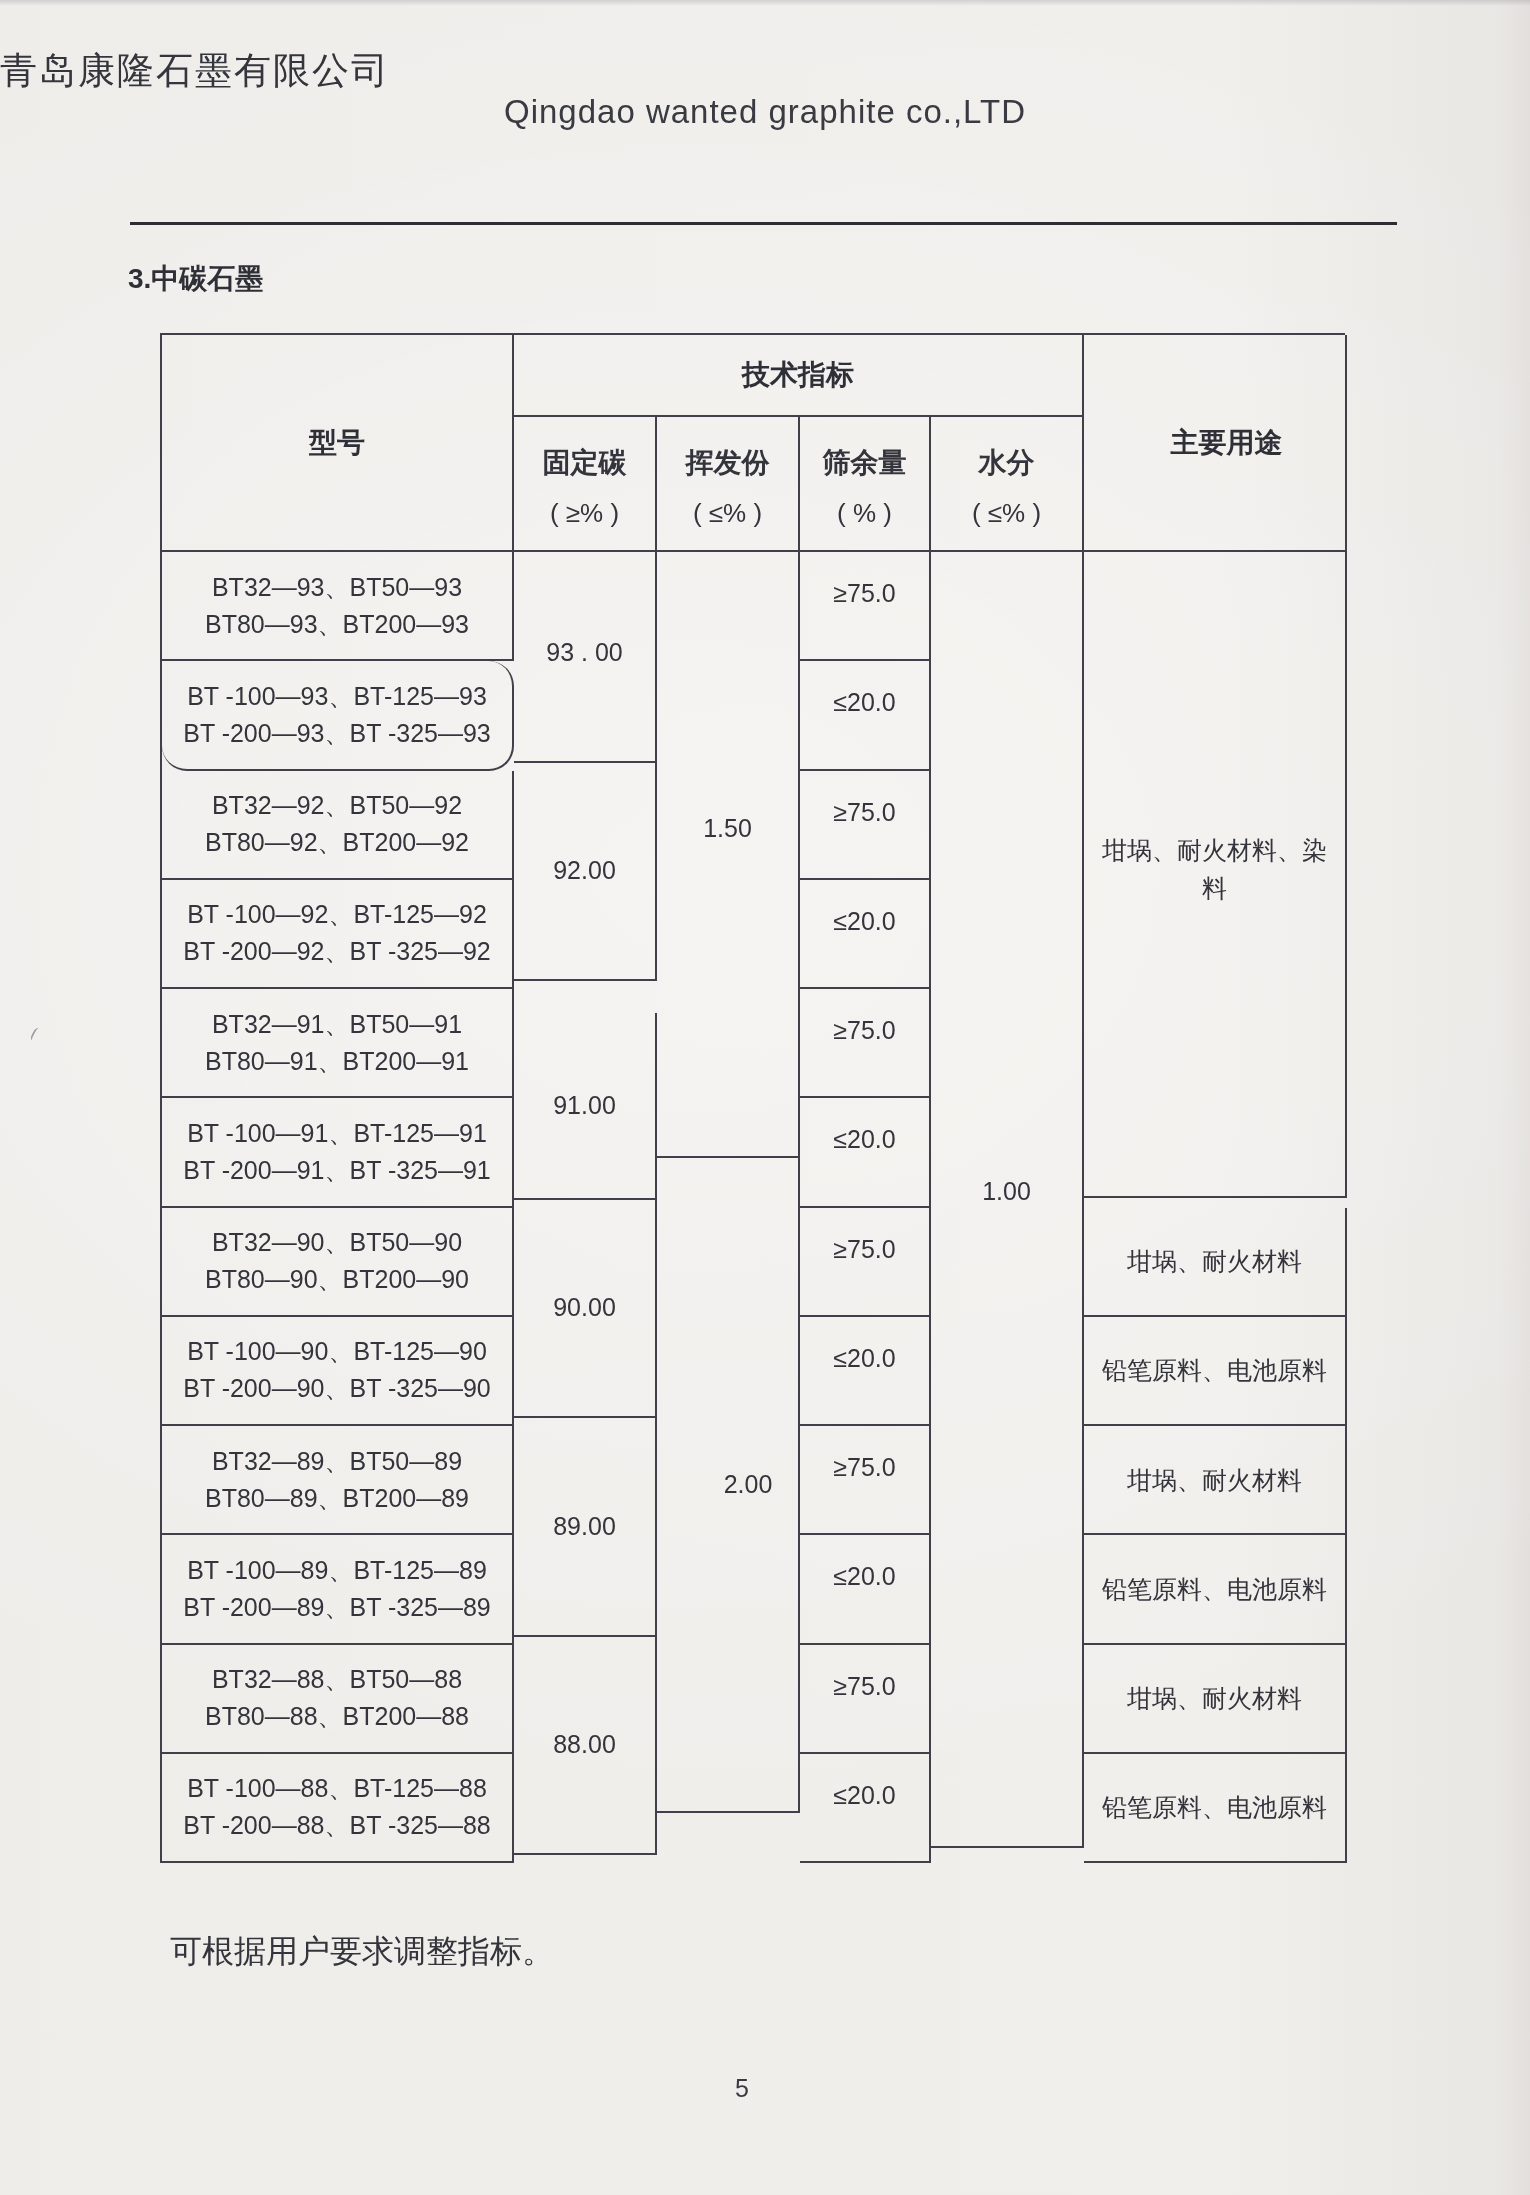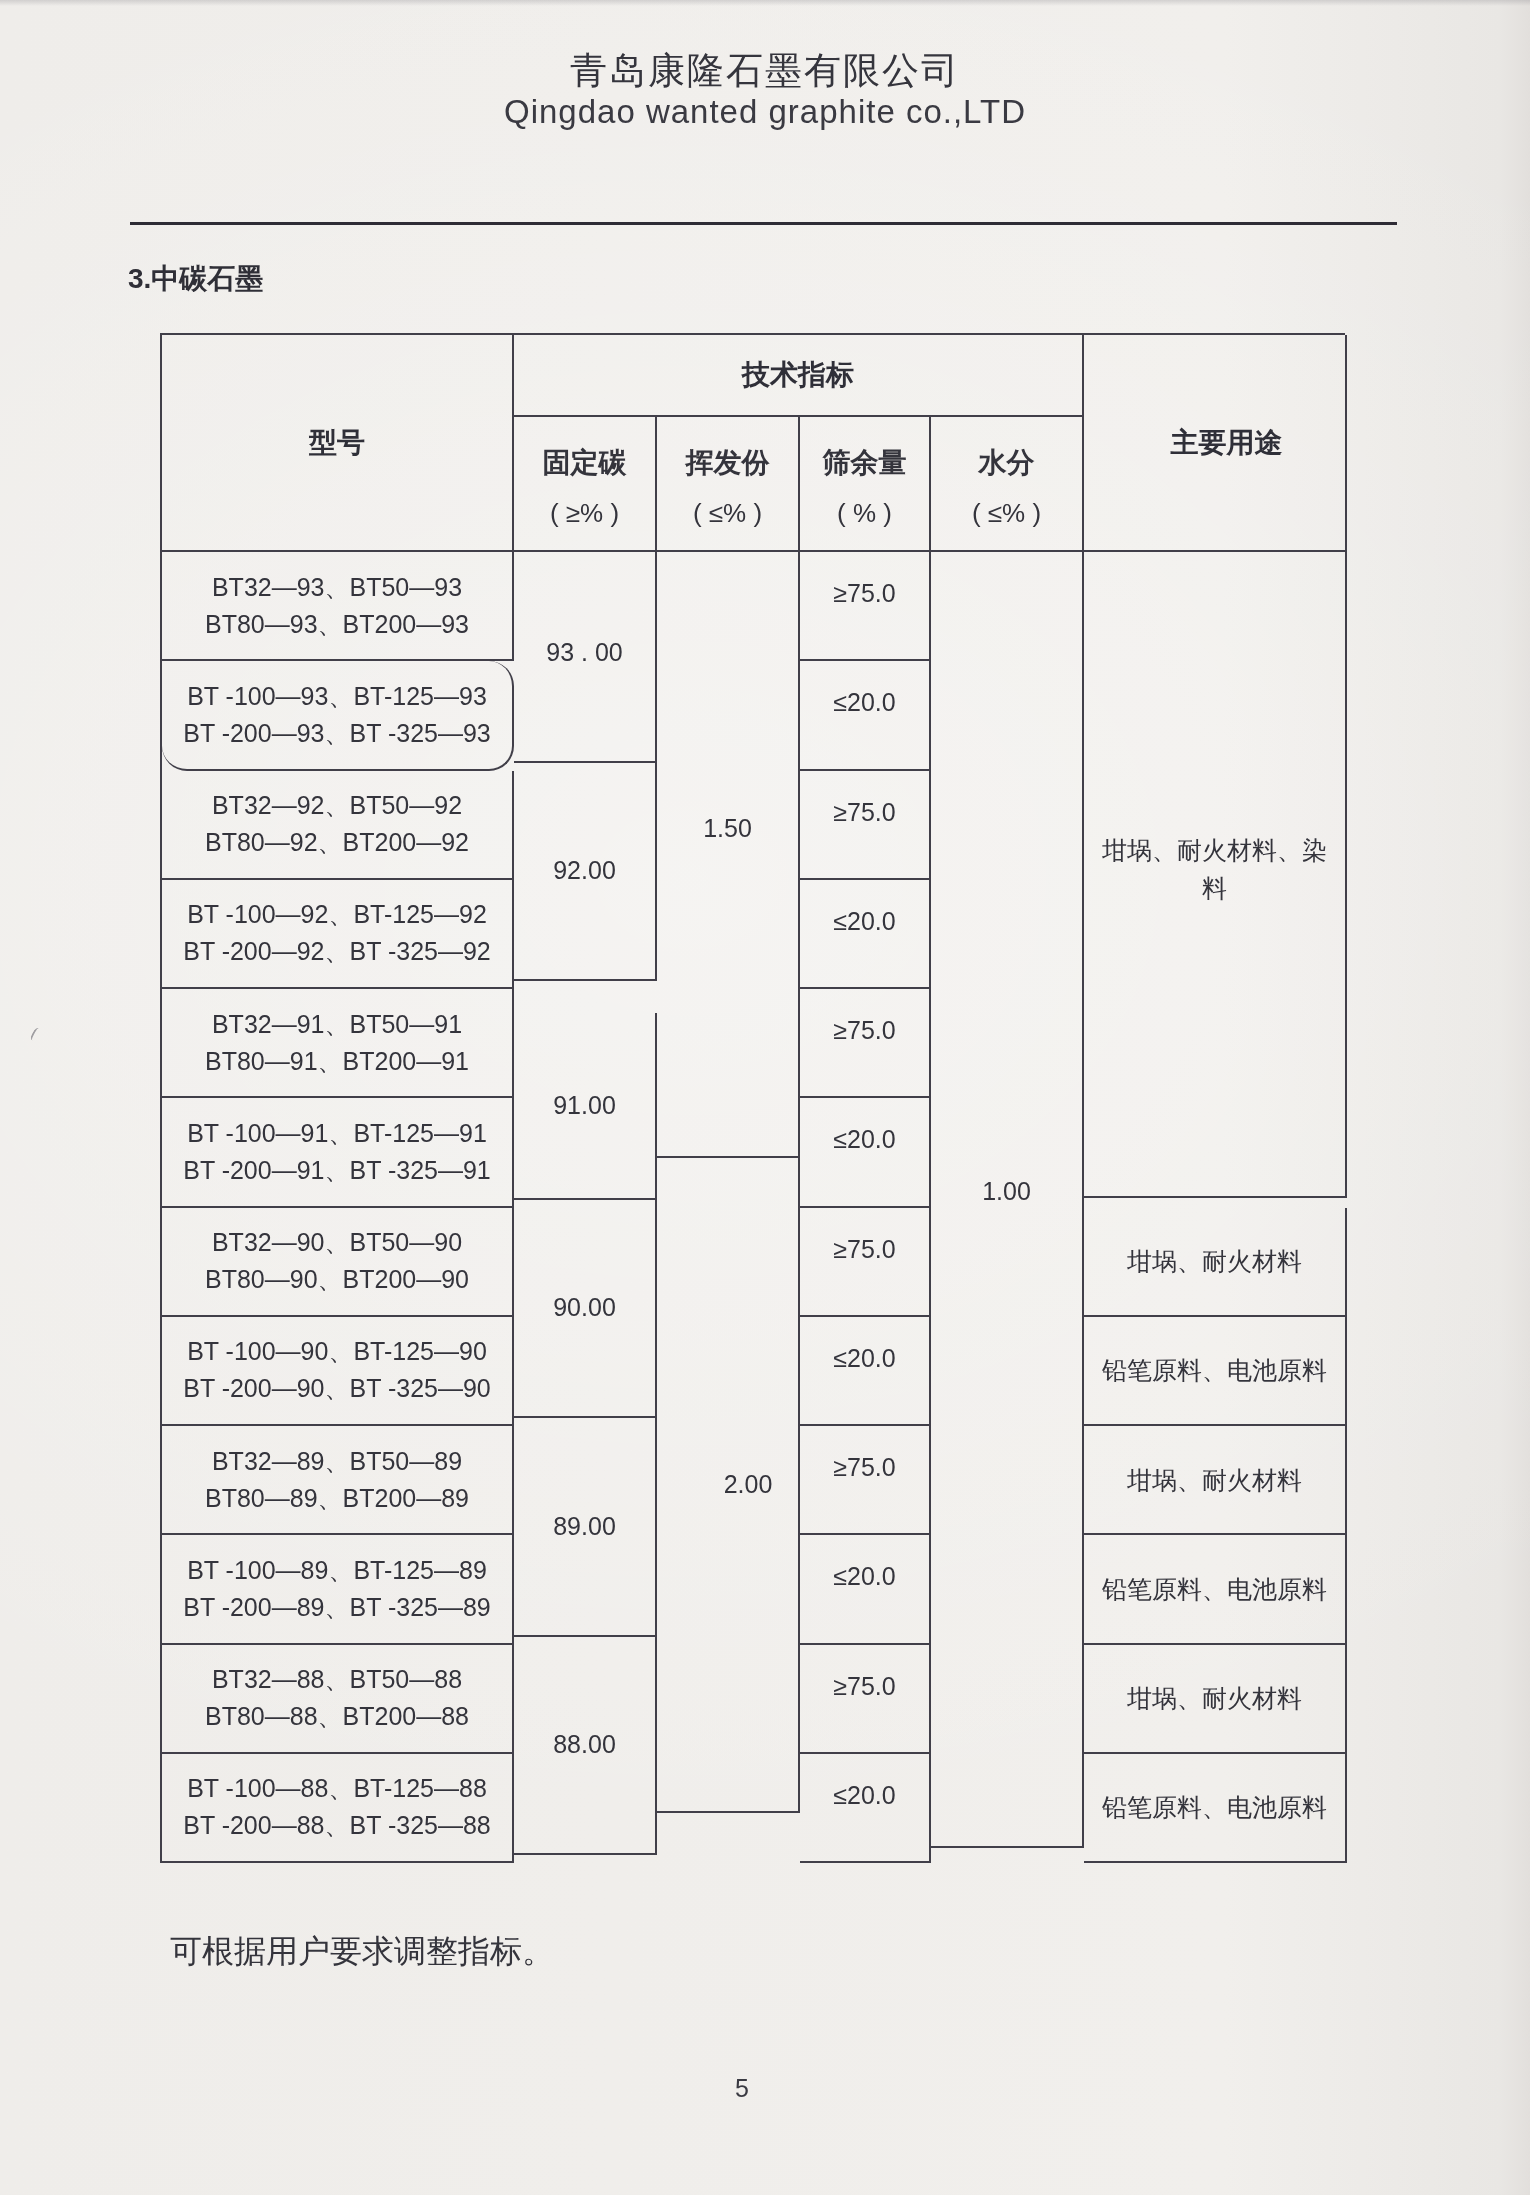--- a/index.html
+++ b/index.html
@@ -7,21 +7,21 @@
     width:1530px;height:2195px;position:relative;overflow:hidden;
     background:
       radial-gradient(ellipse 1800px 1400px at 45% 40%, rgba(255,255,255,.35), rgba(0,0,0,0) 70%),
       linear-gradient(90deg, #efedea 0%, #f1efec 80%, #e9e7e4 98%, #e2dfdc 100%),
       #f0eeeb;
     font-family:"Liberation Sans","DejaVu Sans",sans-serif;
     color:#33333b;
   }
   .scan-top-edge{position:absolute;left:0;top:0;width:100%;height:6px;
     background:linear-gradient(180deg,rgba(120,118,125,.25),rgba(0,0,0,0));}
-  .company-cn{position:absolute;left:0;top:46px;width:100%;text-align:center;
+  .company-cn{position:absolute;left:0;top:46px;width:100%;
     font-size:37px;letter-spacing:2px;color:#35353d;font-weight:500;}
   .company-en{position:absolute;left:0;top:93px;width:100%;text-align:center;
     font-size:33px;letter-spacing:1px;color:#3a3a42;font-weight:400;}
   .rule{position:absolute;left:130px;top:222px;width:1267px;height:3px;background:#2e2c35;}
   .section-title{position:absolute;left:128px;top:260px;font-size:28px;font-weight:700;color:#2f2f37;}
 
   .spec-table{
     position:absolute;left:160px;top:333px;width:1185px;height:1530px;
     display:grid;
     grid-template-columns:352px 143px 143px 131px 153px 263px;

